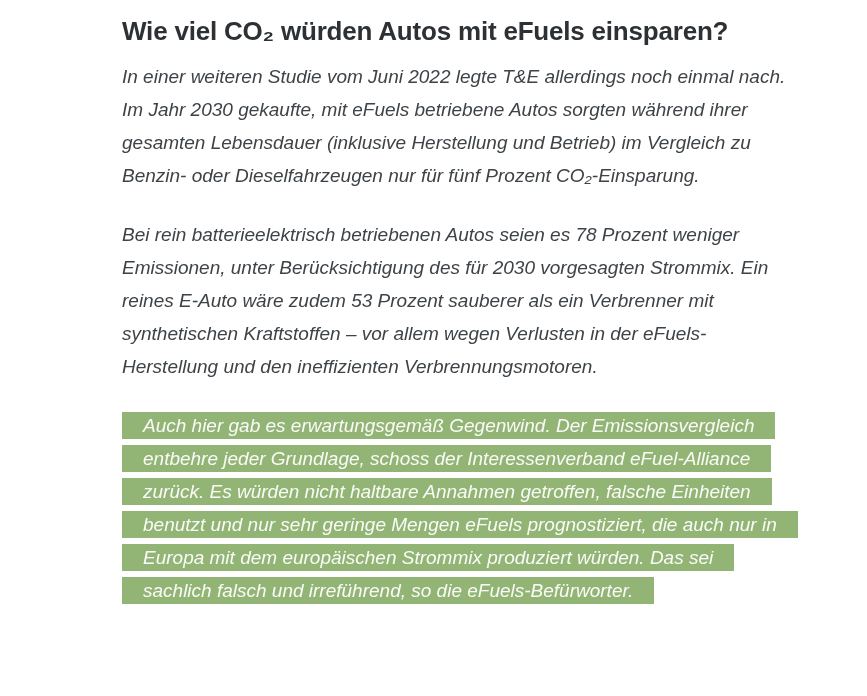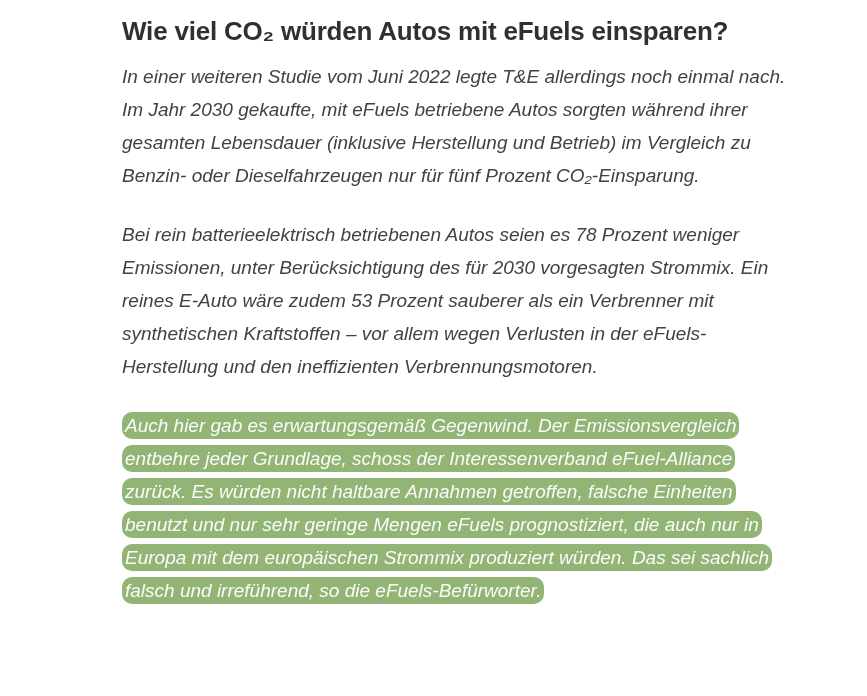--- a/index.html
+++ b/index.html
@@ -3,21 +3,21 @@
 <meta charset="utf-8">
 <title>Artikel</title>
 <style>
   :root {
     --page-bg: #ffffff;
     --heading-color: #2d3134;
     --body-color: #3e4347;
     --highlight-bg: #92b576;
     --highlight-text: #fafbf7;
   }
-  * { box-sizing: border-box; border-radius: 10px; }
+  * { box-sizing: border-box; }
   html, body {
     margin: 0;
     padding: 0;
     background: var(--page-bg);
   }
   body {
     width: 867px;
     height: 696px;
     overflow: hidden;
     font-family: "Liberation Sans", "DejaVu Sans", sans-serif;
@@ -43,21 +43,21 @@
   .body-paragraph {
     margin: 0 0 26px 0;
     font-size: 19px;
     line-height: 33px;
     color: var(--body-color);
     font-style: italic;
   }
   .highlight {
     background: var(--highlight-bg);
     color: var(--highlight-text);
-    padding: 3px 3px;
+    padding: 3px 21px;
     -webkit-box-decoration-break: clone;
     box-decoration-break: clone;
     margin-top: 44px;
   }
 </style>
 </head>
 <body>
 
 <main class="page">
   <article class="article">

